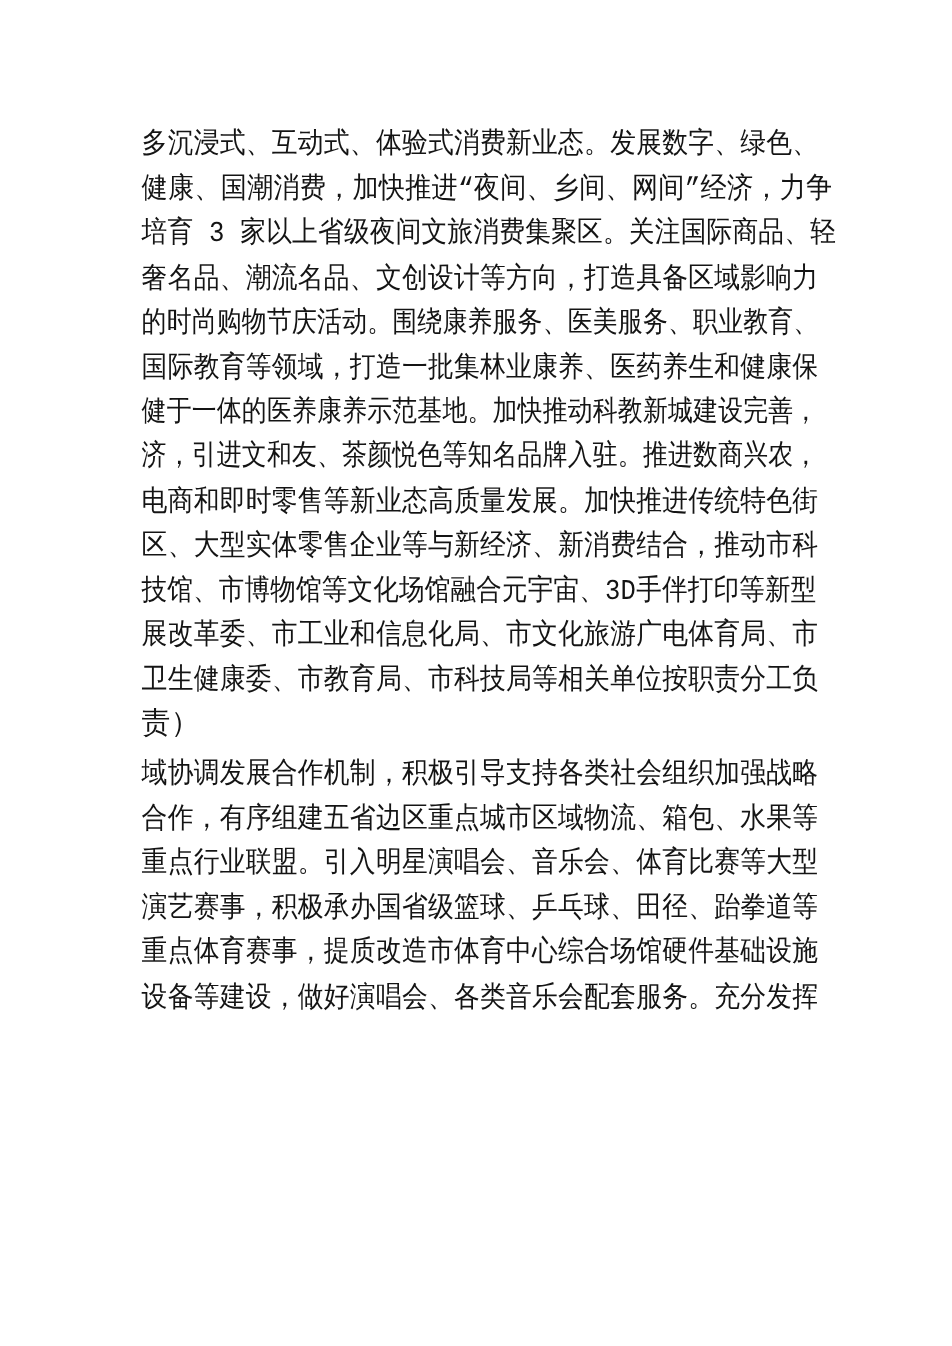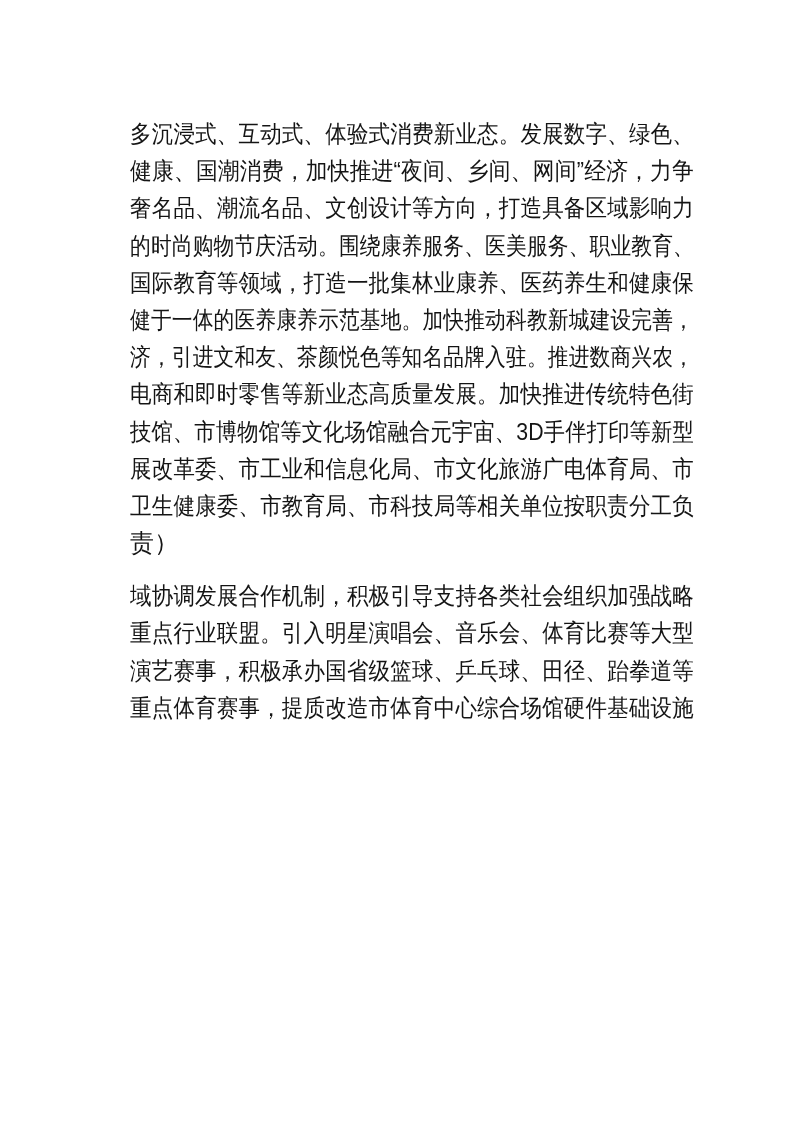--- a/index.html
+++ b/index.html
@@ -17,22 +17,23 @@
   }
   .textblock {
     position: absolute;
     left: 114px;
     top: 99px;
     width: 564px;
     color: #141414;
     font-size: 24px;
   }
   .paragraph {
-    margin: 16px;
+    margin: 4px;
     padding: 0;
+    font-family: Liberation Mono, monospace;
   }
   .line {
     height: 37.2px;
     line-height: 37.2px;
     white-space: nowrap;
     overflow: visible;
   }
   .line-inner {
     display: inline-block;
     white-space: nowrap;
@@ -41,31 +42,35 @@
   }
 </style>
 </head>
 <body>
 
 <div class="page">
   <div class="textblock" id="textblock" style="color: rgb(20, 20, 20);">
       <div class="paragraph">
         <div class="line"><span class="line-inner" style="transform: scaleX(0.896372);">多沉浸式、互动式、体验式消费新业态。发展数字、绿色、</span></div>
         <div class="line"><span class="line-inner" style="transform: scaleX(0.907642);">健康、国潮消费，加快推进“夜间、乡间、网间”经济，力争</span></div>
+        <div class="line"><span class="line-inner" style="transform: scaleX(0.891986);">培育 3 家以上省级夜间文旅消费集聚区。关注国际商品、轻</span></div>
         <div class="line"><span class="line-inner" style="transform: scaleX(0.896372);">奢名品、潮流名品、文创设计等方向，打造具备区域影响力</span></div>
         <div class="line"><span class="line-inner" style="transform: scaleX(0.863169);">的时尚购物节庆活动。围绕康养服务、医美服务、职业教育、</span></div>
         <div class="line"><span class="line-inner" style="transform: scaleX(0.896372);">国际教育等领域，打造一批集林业康养、医药养生和健康保</span></div>
         <div class="line"><span class="line-inner" style="transform: scaleX(0.863169);">健于一体的医养康养示范基地。加快推动科教新城建设完善，</span></div>
         <div class="line"><span class="line-inner" style="transform: scaleX(0.863169);">济，引进文和友、茶颜悦色等知名品牌入驻。推进数商兴农，</span></div>
         <div class="line"><span class="line-inner" style="transform: scaleX(0.896372);">电商和即时零售等新业态高质量发展。加快推进传统特色街</span></div>
+        <div class="line"><span class="line-inner" style="transform: scaleX(0.896372);">区、大型实体零售企业等与新经济、新消费结合，推动市科</span></div>
         <div class="line"><span class="line-inner" style="transform: scaleX(0.886662);">技馆、市博物馆等文化场馆融合元宇宙、3D手伴打印等新型</span></div>
         <div class="line"><span class="line-inner" style="transform: scaleX(0.896372);">展改革委、市工业和信息化局、市文化旅游广电体育局、市</span></div>
         <div class="line"><span class="line-inner" style="transform: scaleX(0.896372);">卫生健康委、市教育局、市科技局等相关单位按职责分工负</span></div>
         <div class="line"><span class="line-inner">责）</span></div>
       </div>
       <div class="paragraph">
         <div class="line"><span class="line-inner" style="transform: scaleX(0.896372);">域协调发展合作机制，积极引导支持各类社会组织加强战略</span></div>
+        <div class="line"><span class="line-inner" style="transform: scaleX(0.896372);">合作，有序组建五省边区重点城市区域物流、箱包、水果等</span></div>
         <div class="line"><span class="line-inner" style="transform: scaleX(0.896372);">重点行业联盟。引入明星演唱会、音乐会、体育比赛等大型</span></div>
         <div class="line"><span class="line-inner" style="transform: scaleX(0.896372);">演艺赛事，积极承办国省级篮球、乒乓球、田径、跆拳道等</span></div>
         <div class="line"><span class="line-inner" style="transform: scaleX(0.896372);">重点体育赛事，提质改造市体育中心综合场馆硬件基础设施</span></div>
+        <div class="line"><span class="line-inner" style="transform: scaleX(0.896372);">设备等建设，做好演唱会、各类音乐会配套服务。充分发挥</span></div>
       </div>
     </div>
 </div>
 
 </body></html>

